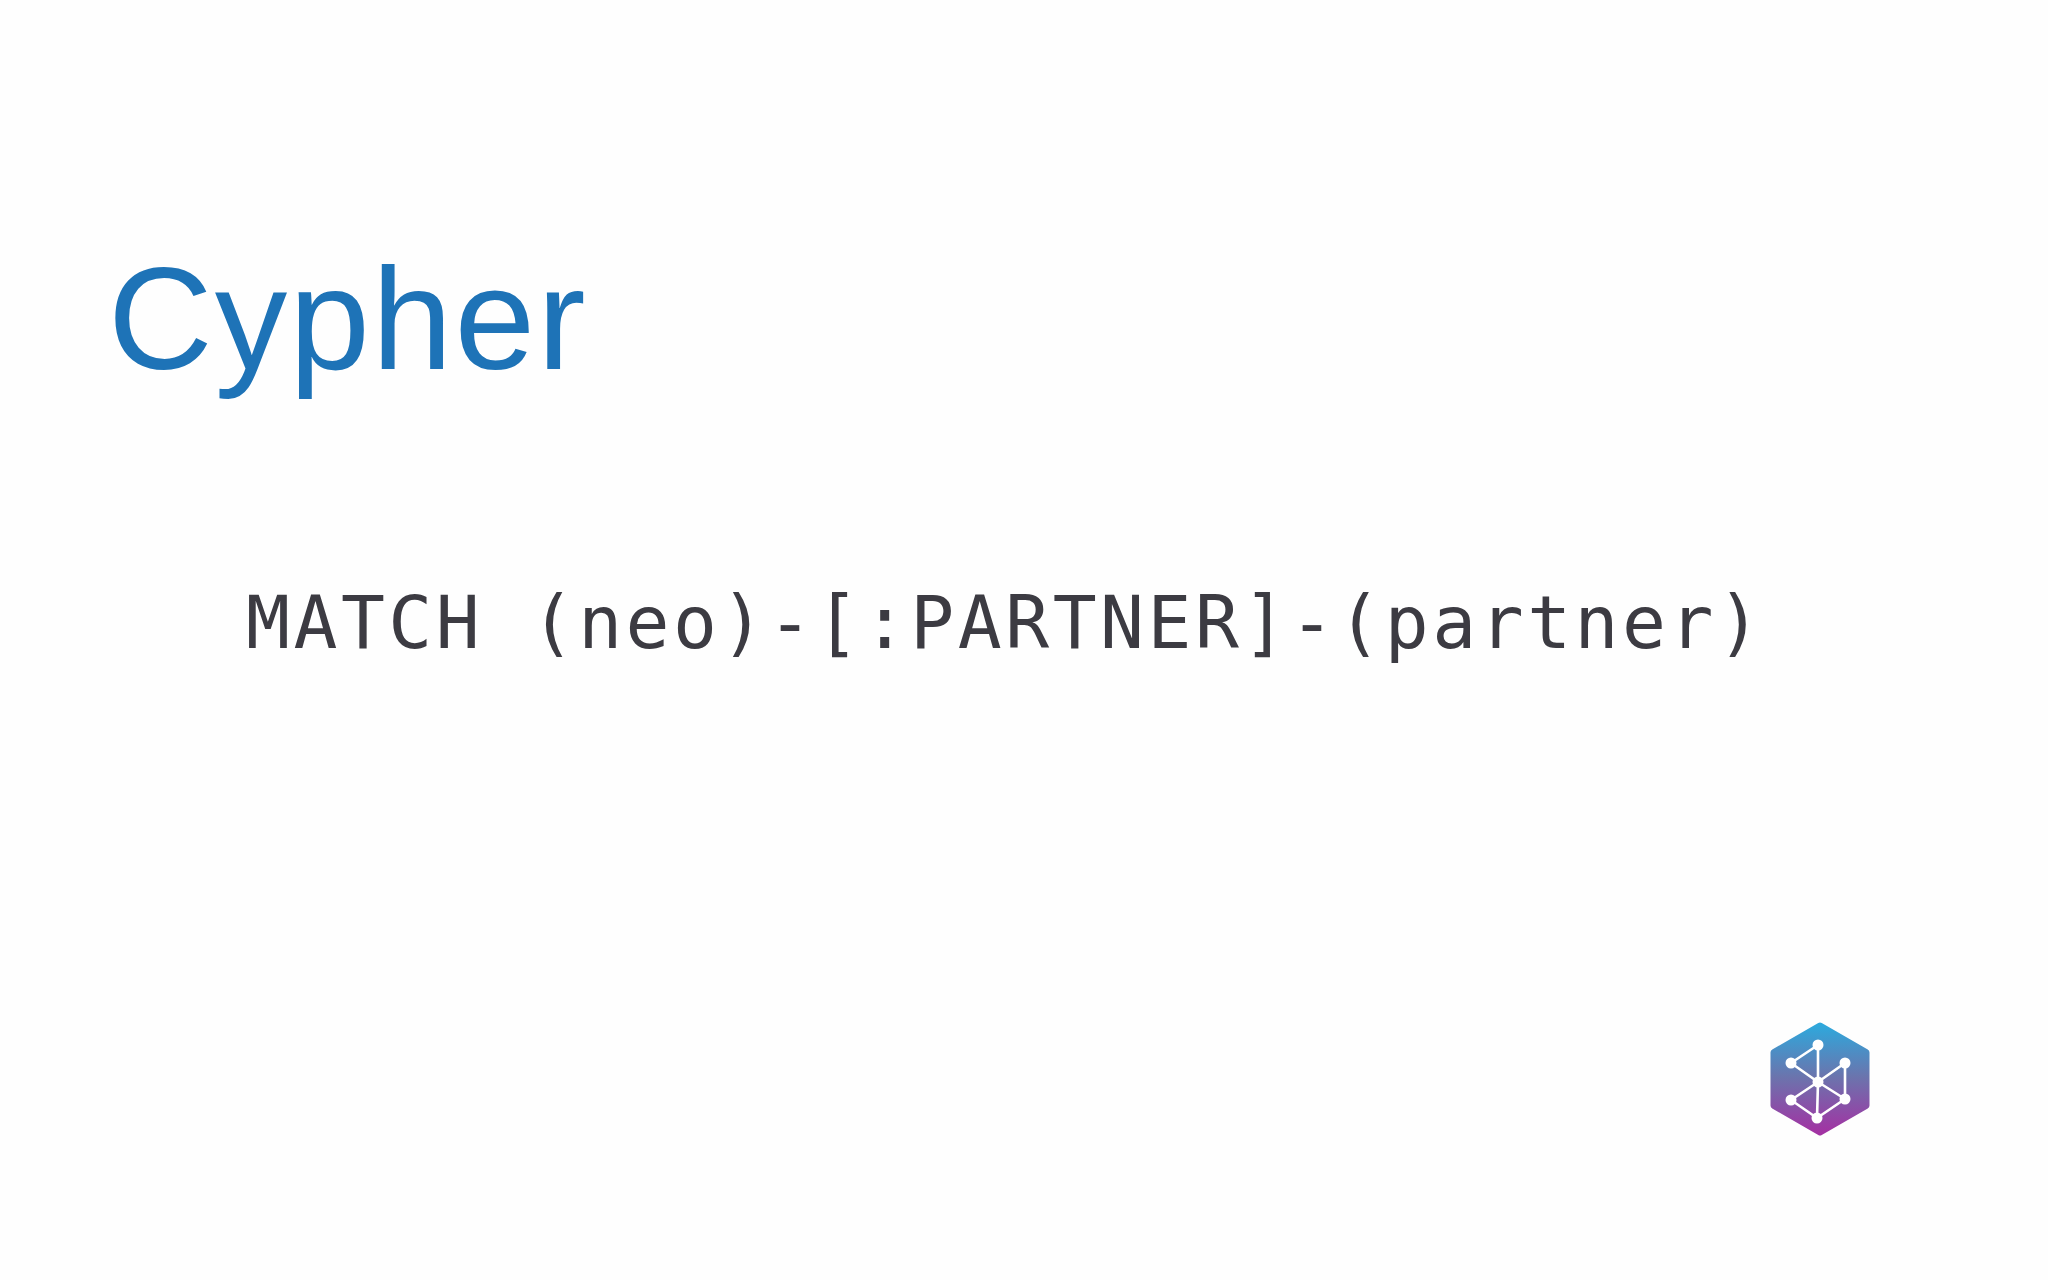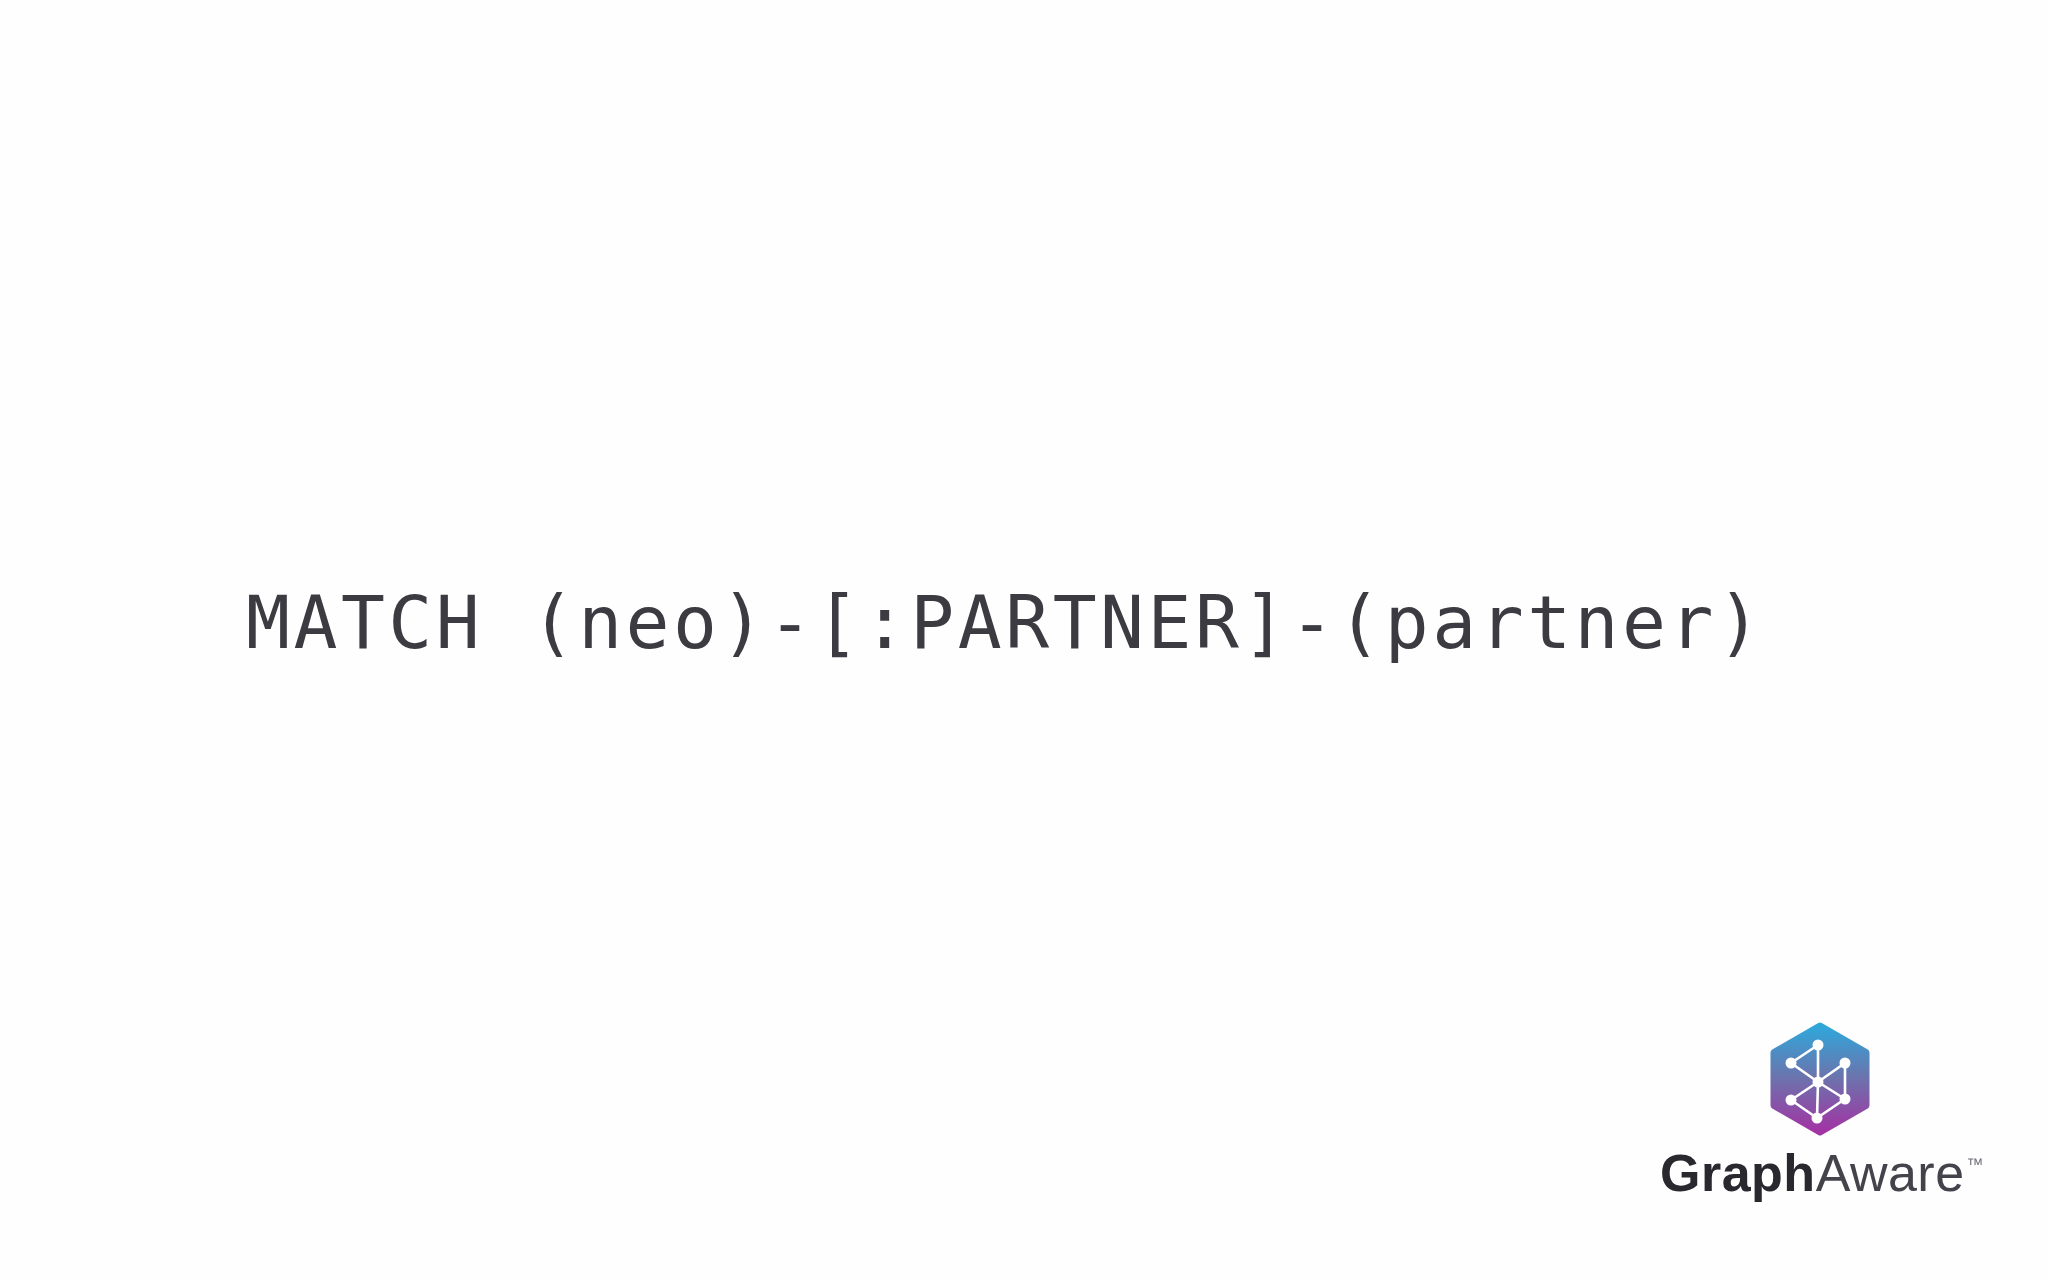--- a/index.html
+++ b/index.html
@@ -74,20 +74,21 @@
     position: relative;
     top: -8px;
     left: 2px;
   }
 </style>
 </head>
 <body>
 
 <div class="slide">
 
+  <h1 class="slide-title">Cypher</h1>
 
   <div class="code-line">MATCH (neo)-[:PARTNER]-(partner)</div>
 
   <div class="logo">
 
     <svg class="logo-icon" viewBox="0 0 110 120" xmlns="http://www.w3.org/2000/svg">
       <defs>
         <linearGradient id="hexGrad" x1="0" y1="0" x2="0" y2="1">
           <stop offset="0%" stop-color="#2fa7db"></stop>
           <stop offset="48%" stop-color="#6b74ad"></stop>
@@ -114,19 +115,16 @@
         <circle cx="53" cy="26" r="5.5"></circle>
         <circle cx="26" cy="44" r="5.5"></circle>
         <circle cx="80" cy="44" r="5.5"></circle>
         <circle cx="53" cy="63" r="5.5"></circle>
         <circle cx="26" cy="81" r="5.5"></circle>
         <circle cx="80" cy="80" r="5.5"></circle>
         <circle cx="52" cy="99" r="5.5"></circle>
       </g>
     </svg>
 
-    <div class="logo-wordmark">
-      <span class="brand-primary">Graph</span><span class="brand-secondary">Aware</span><span class="trademark">™</span>
-    </div>
 
   </div>
 
 </div>
 
 </body></html>

